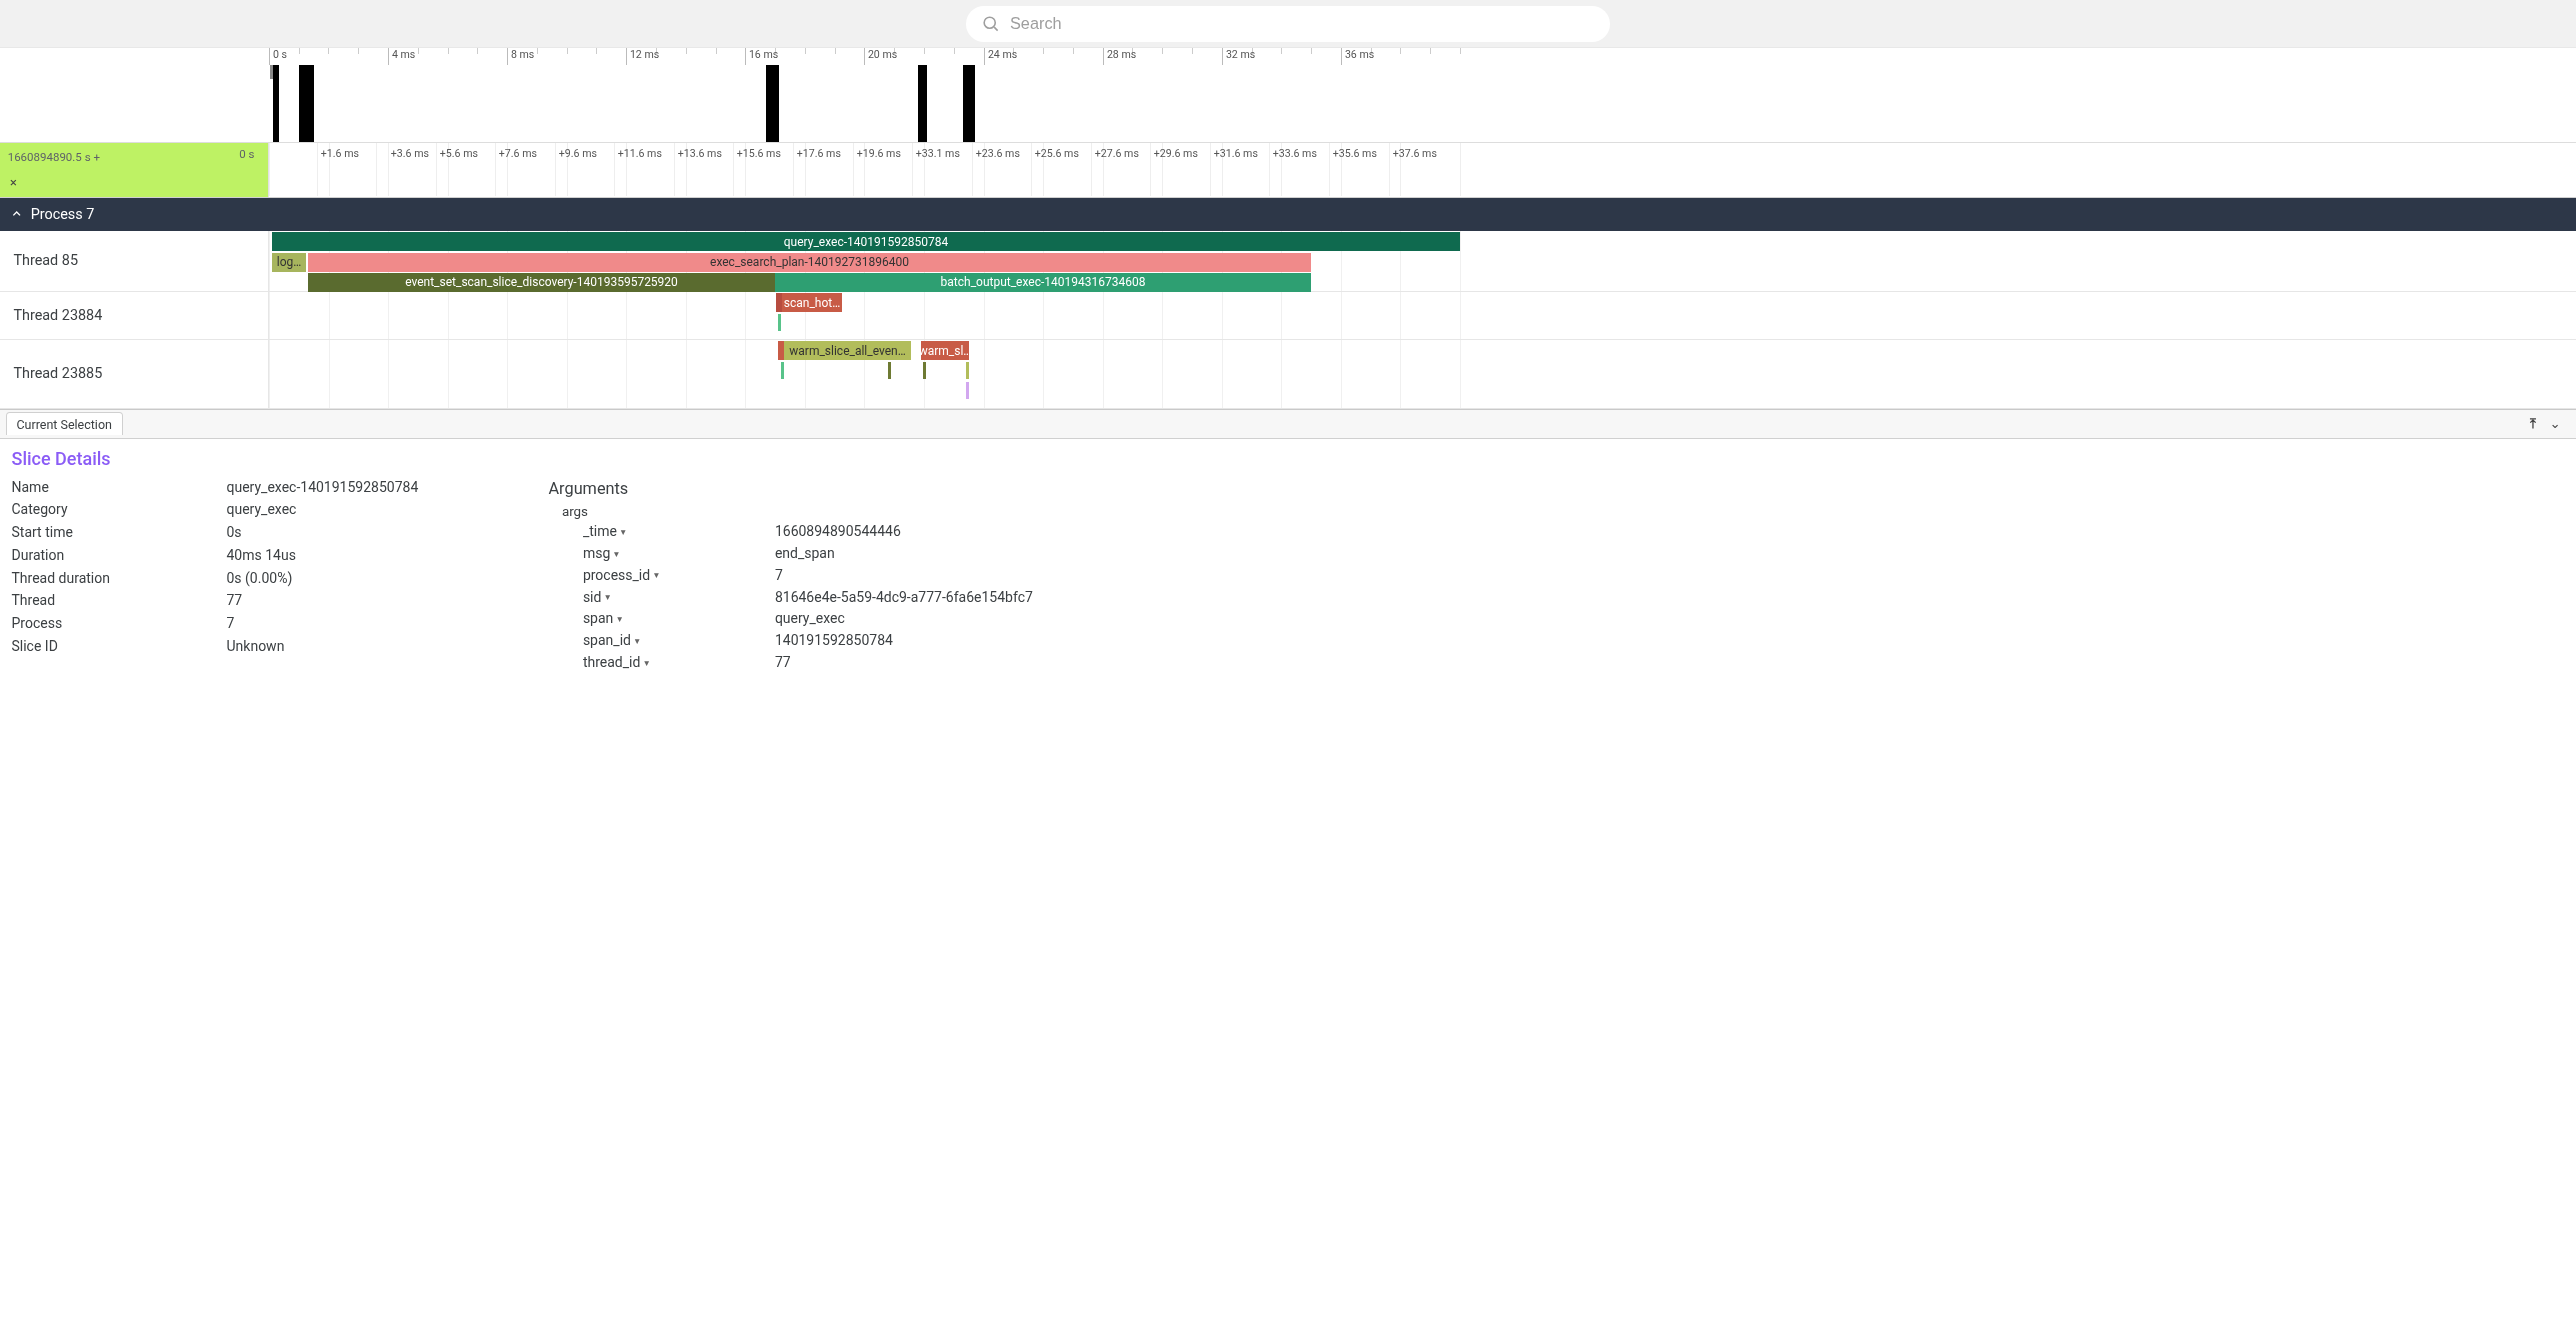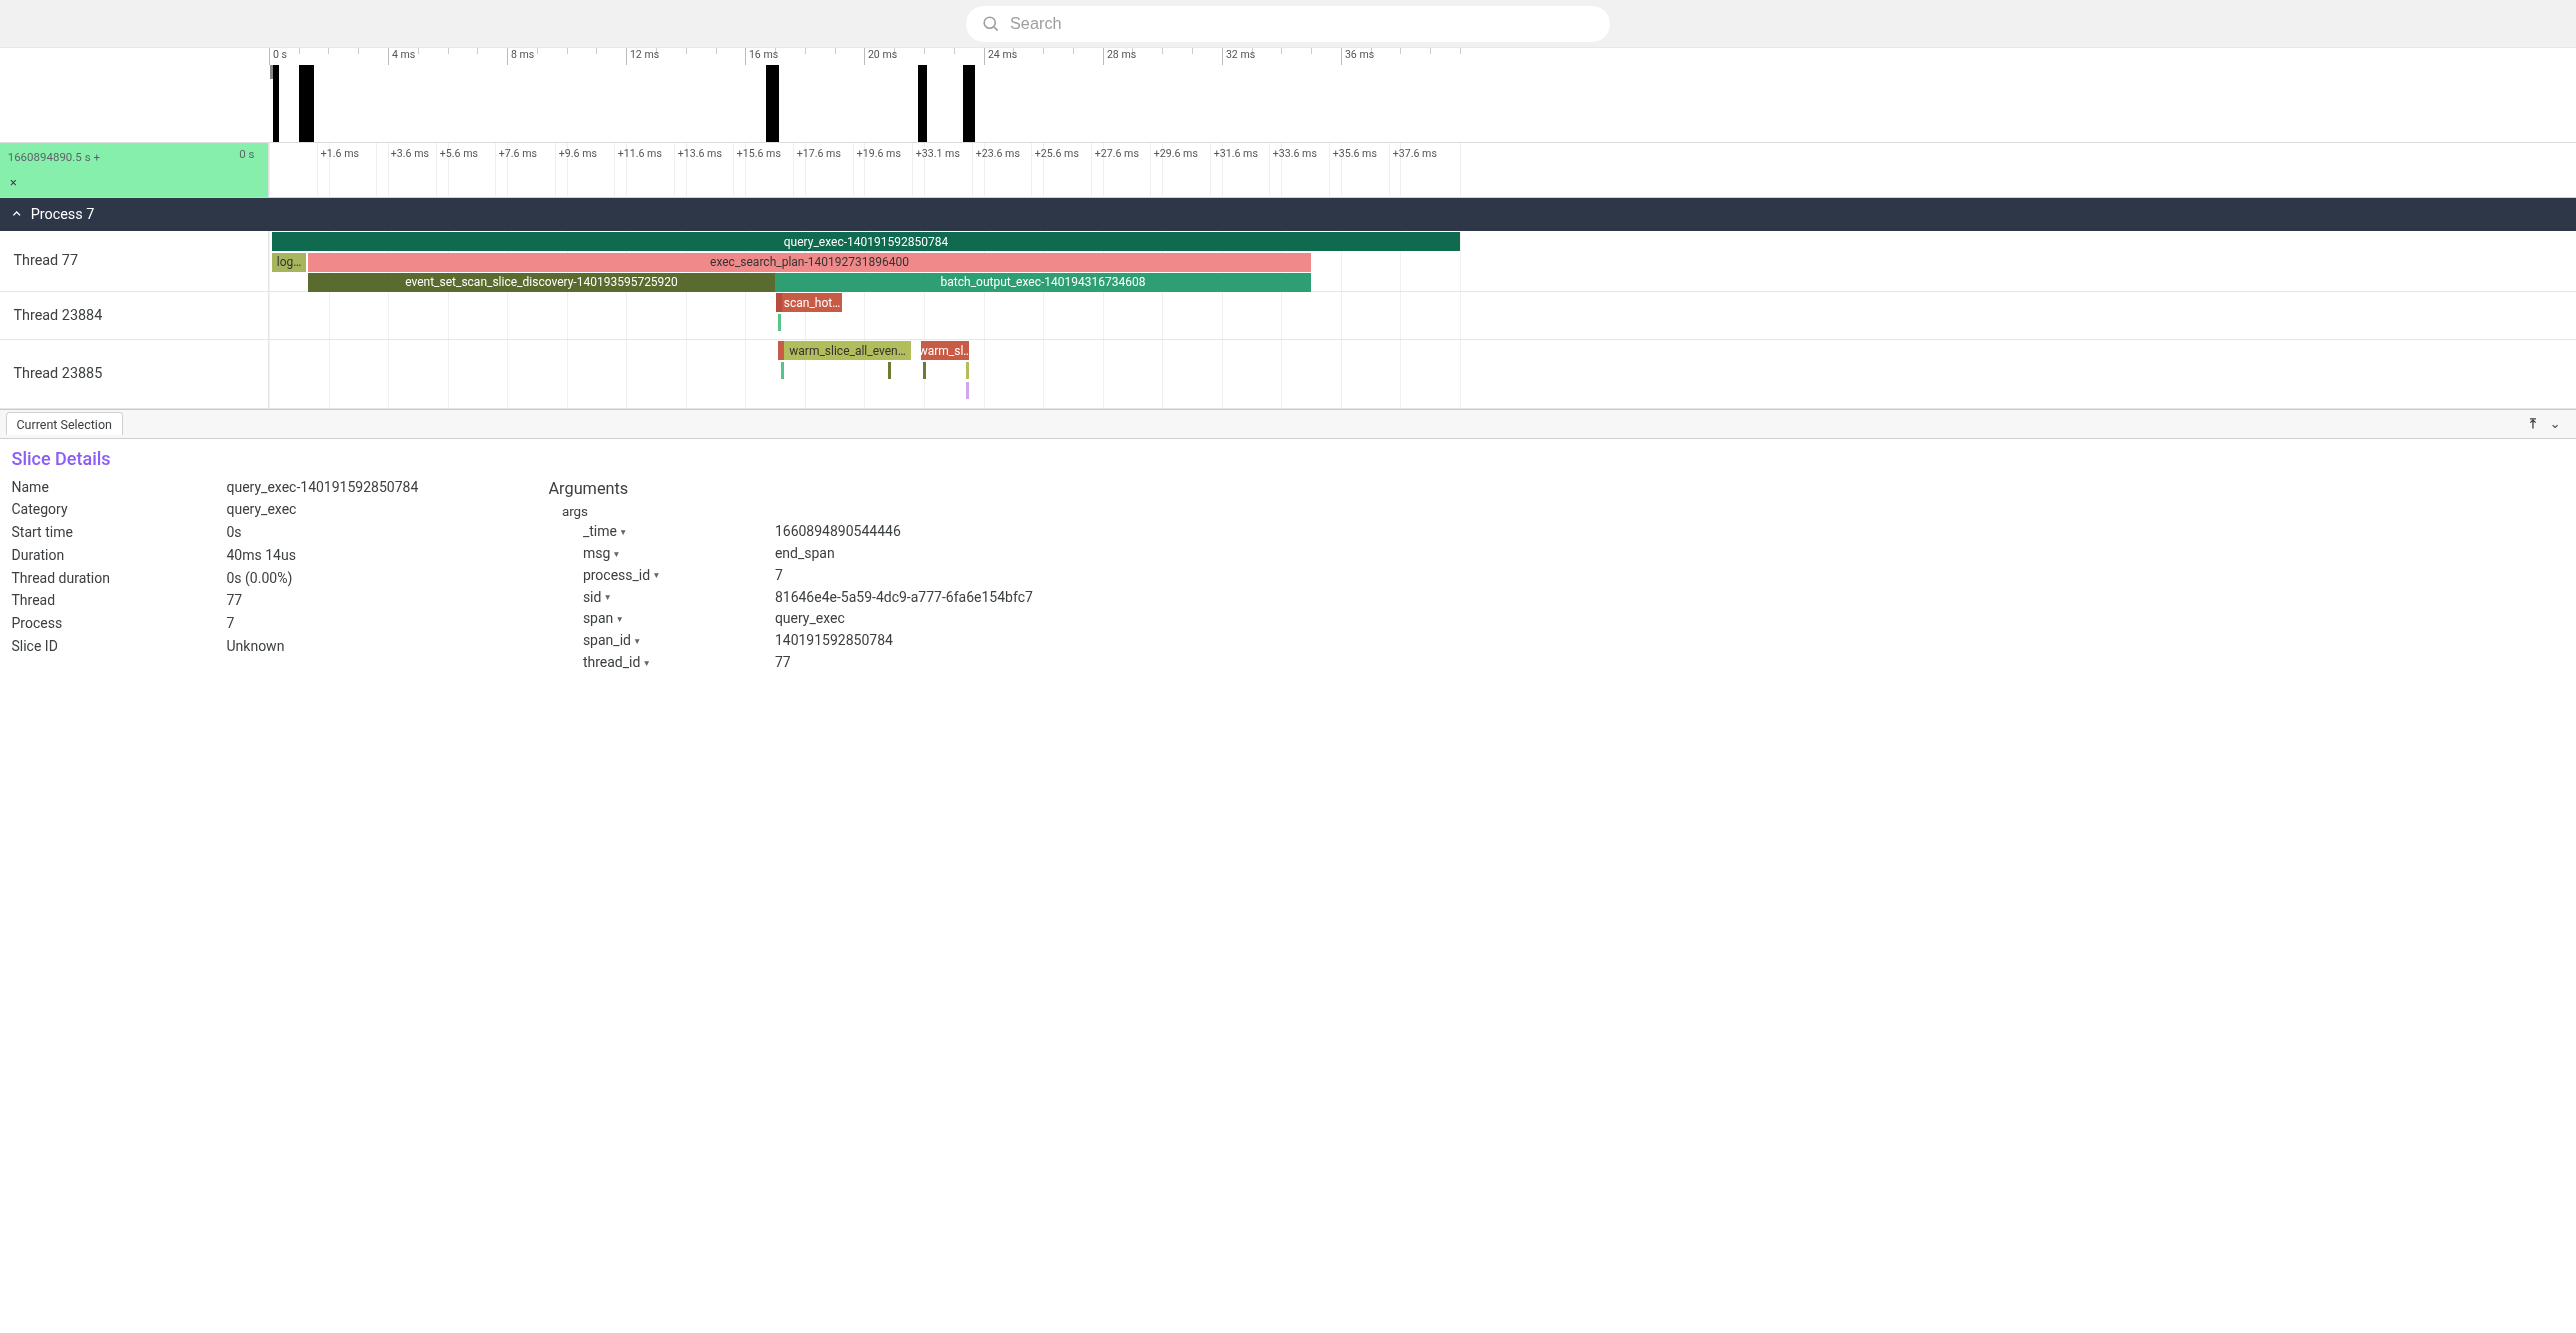--- a/index.html
+++ b/index.html
@@ -61,21 +61,21 @@
 .minimap .blk {
   position:absolute; top:0; bottom:0; background:#000;
 }
 .minimap .sel {
   position:absolute; top:0; height:13.4px; width:5.8px; background:#8a8a8a;
 }
 
 
 .fine-area { display:flex; border-bottom:1px solid #d0d0d0; }
 .fine-sidebar {
-  width:269px; background:#86efac;
+  width:269px; background:#bef264;
   display:flex; flex-direction:column; justify-content:flex-start;
   padding:3.8px 7.7px;
   font-size:11.5px; color:#5f6368;
   border-right:1px solid #e0e0e0;
 }
 .fine-sidebar .ts-label { padding-top:2.9px;}
 .fine-sidebar .origin   { text-align:right; padding-right:5.8px;}
 .fine-sidebar .collapse { font-size:13.4px; color:#444; line-height:9.6px; cursor:pointer; }
 .fine-track {
   flex:1; position:relative; height:53px;
@@ -328,21 +328,21 @@
 
 <div class="proc-header">
   <svg width="13.4" height="13.4" viewBox="0 0 24 24" fill="none" stroke="#fff" stroke-width="2.5">
       <polyline points="18 15 12 9 6 15"></polyline>
     </svg>
   <span>Process 7</span>
 </div>
 
 <div id="tracks">
     <div class="track-row" style="height: 61px;">
-      <div class="track-label">Thread 77</div>
+      <div class="track-label">Thread 85</div>
       <div class="track-canvas">
         <div class="grid" style="left: 0px;"></div>
         <div class="grid" style="left: 60px;"></div>
         <div class="grid" style="left: 119px;"></div>
         <div class="grid" style="left: 179px;"></div>
         <div class="grid" style="left: 238px;"></div>
         <div class="grid" style="left: 298px;"></div>
         <div class="grid" style="left: 357px;"></div>
         <div class="grid" style="left: 417px;"></div>
         <div class="grid" style="left: 476px;"></div>

